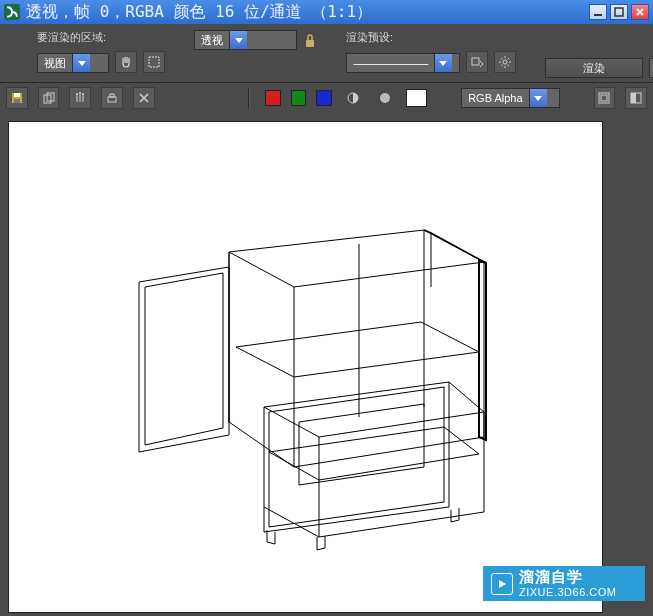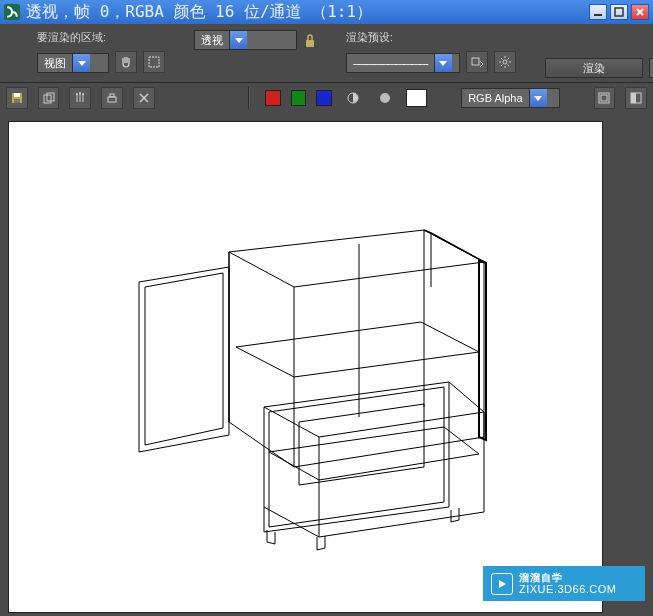--- a/index.html
+++ b/index.html
@@ -40,21 +40,21 @@
 .toolbar2 .spacer { width: 68px; }
 .swatch { width: 16px; height: 16px; border: 1px solid #222; cursor: pointer; }
 .sep-v { width: 1px; height: 22px; background: #2a2a2a; margin: 0 6px; box-shadow: 1px 0 0 #5a5a5a; }
 
 .viewport-area { position: relative; width: 653px; height: 504px; background: #4a4a4a; padding: 8px; }
 .canvas { width: 595px; height: 492px; background: #ffffff; border: 1px solid #222; }
 
 .watermark { position: absolute; right: 8px; bottom: 16px; width: 162px; height: 35px; background: #2c9cd6; display: flex; align-items: center; padding: 0 8px; gap: 6px; font-family: "Microsoft YaHei"; }
 .watermark .wm-icon { width: 22px; height: 22px; border: 1.5px solid #fff; border-radius: 3px; display: flex; align-items: center; justify-content: center; }
 .watermark .wm-text { color: #fff; display:flex; flex-direction:column; line-height:1.1;}
-.watermark .wm-text .big { font-size: 10px; font-weight: bold; letter-spacing:1px;}
+.watermark .wm-text .big { font-size: 15px; font-weight: bold; letter-spacing:1px;}
 .watermark .wm-text .sm { font-size: 11px; letter-spacing:0.5px;}
 
 .combo.wide1 { width: 72px; }
 .combo.wide2 { width: 103px; }
 .combo.wide3 { width: 114px; }
 .combo.wide4 { width: 92px; }
 .combo.wide5 { width: 100px; }
 .lock-icon { width: 14px; height: 18px; }
 </style>
 </head>

